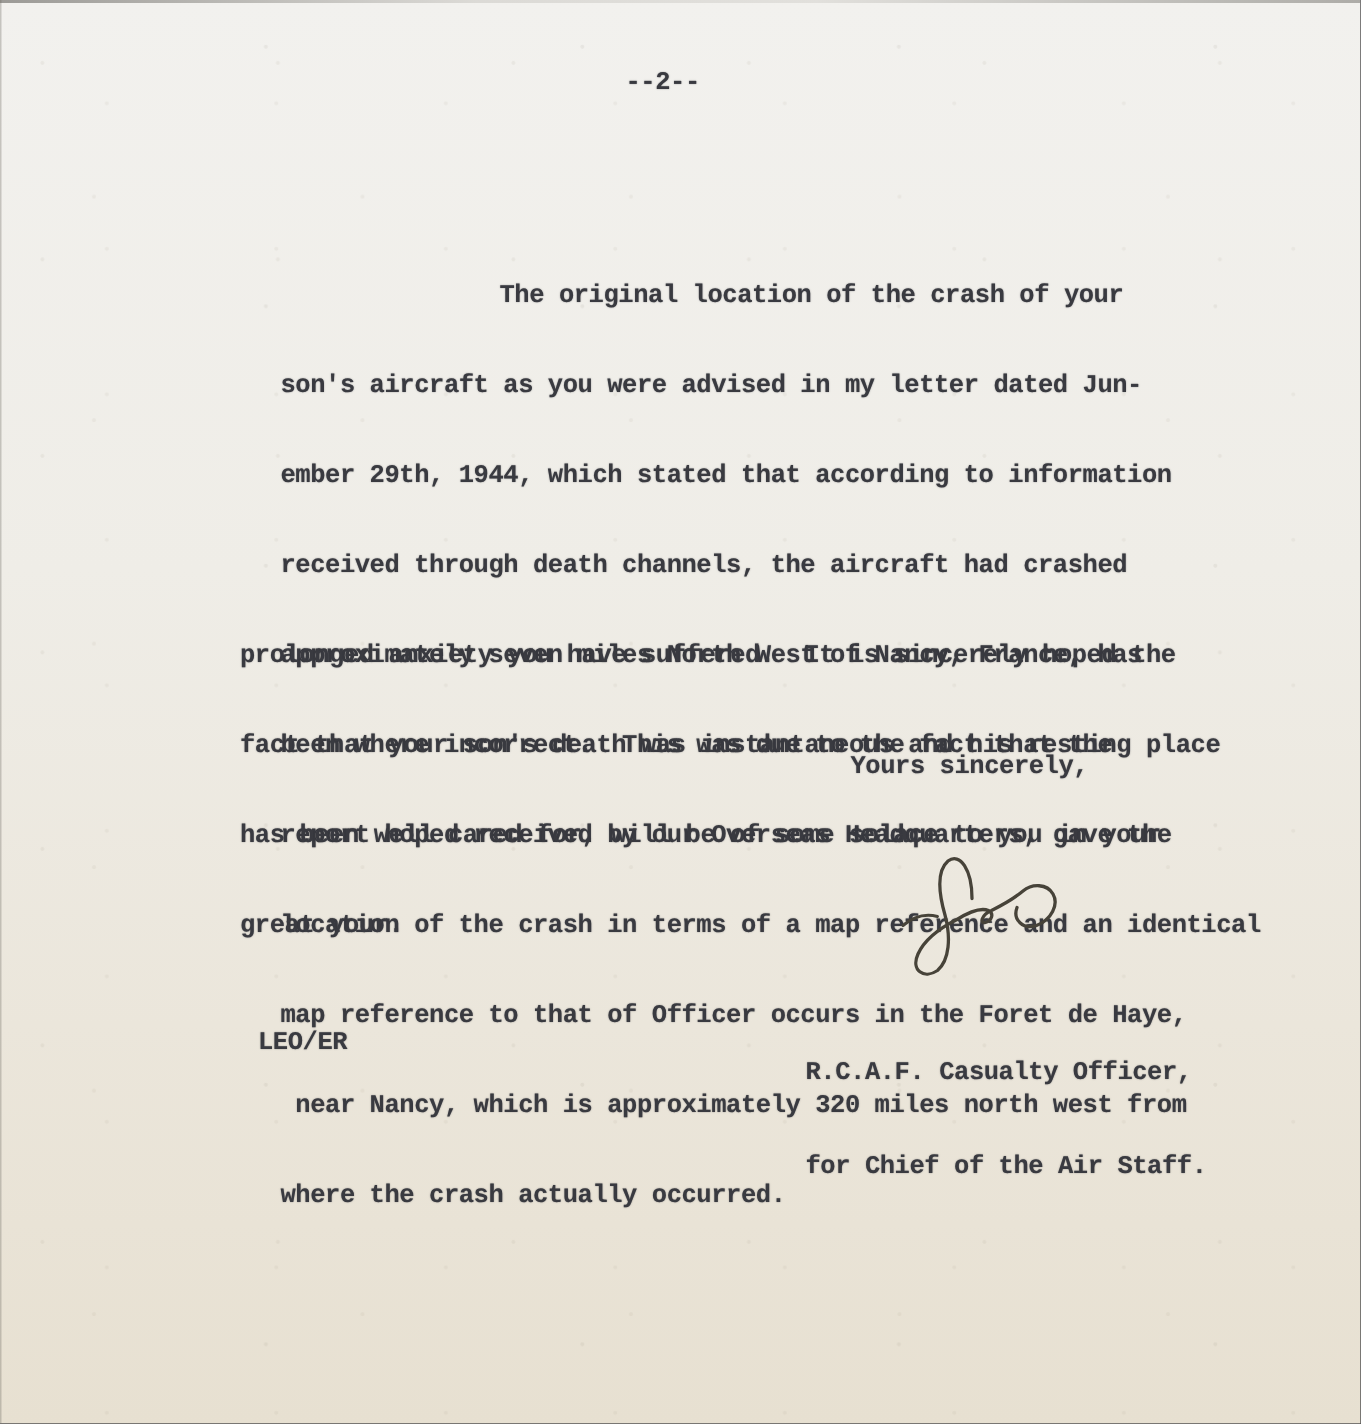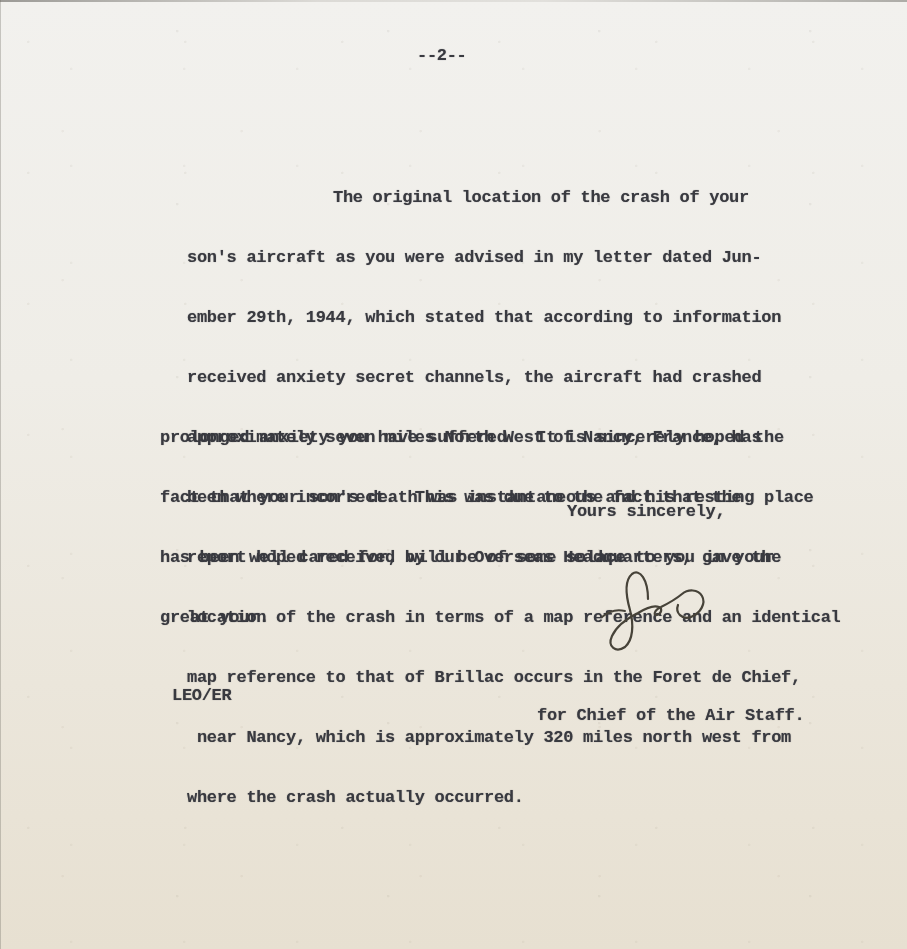--- a/index.html
+++ b/index.html
@@ -59,43 +59,44 @@
 
   <div class="edge-top"></div>
   <div class="edge-left"></div>
 
   <div class="typed page-number">--2--</div>
 
   <div class="typed para1">
     <div class="tline indent">The original location of the crash of your</div>
     <div class="tline">son's aircraft as you were advised in my letter dated Jun-</div>
     <div class="tline">ember 29th, 1944, which stated that according to information</div>
-    <div class="tline">received anxiety secret channels, the aircraft had crashed</div>
+    <div class="tline">received through death channels, the aircraft had crashed</div>
     <div class="tline">approximately seven miles North West of Nancy, France, has</div>
     <div class="tline">been where incorrect.  This was due to the fact that the</div>
     <div class="tline">report hoped received by our Overseas Headquarters, gave the</div>
     <div class="tline">location of the crash in terms of a map reference and an identical</div>
-    <div class="tline">map reference to that of Brillac occurs in the Foret de Chief,</div>
+    <div class="tline">map reference to that of Officer occurs in the Foret de Haye,</div>
     <div class="tline"> near Nancy, which is approximately 320 miles north west from</div>
     <div class="tline">where the crash actually occurred.</div>
   </div>
 
   <div class="typed para2">
     <div class="tline">prolonged anxiety you have suffered.  It is sincerely hoped the</div>
     <div class="tline">fact that your son's death was instantaneous and his resting place</div>
     <div class="tline">has been well cared for, will be of some solace to you in your</div>
     <div class="tline">great your.</div>
   </div>
 
   <div class="typed closing">Yours sincerely,</div>
 
   <svg class="signature" width="140" height="105" viewBox="0 0 140 105" fill="none">
     <path d="M 14 54 C 21 48, 29 46, 37 48" stroke="#474339" stroke-width="2" stroke-linecap="round" fill="none"></path>
     <path d="M 60 36 C 60 17, 52 5, 44 11 C 36 18, 38 33, 42 47 C 46 62, 45 77, 37 84 C 28 90, 19 84, 24 73 C 29 62, 40 55, 50 50 C 58 45, 66 42, 71 44 C 75 46, 73 51, 69 52 C 65 53, 66 47, 73 44 C 81 40, 88 36, 94 31 C 100 26, 110 26, 114 33 C 118 40, 113 50, 103 54 C 94 57, 87 50, 90 42" stroke="#474339" stroke-width="2.2" stroke-linecap="round" fill="none"></path>
   </svg>
 
   <div class="typed signoff">
+    <div class="tline">R.C.A.F. Casualty Officer,</div>
     <div class="tline">for Chief of the Air Staff.</div>
   </div>
 
   <div class="typed reference">LEO/ER</div>
 
 </div>
 
 </body></html>

